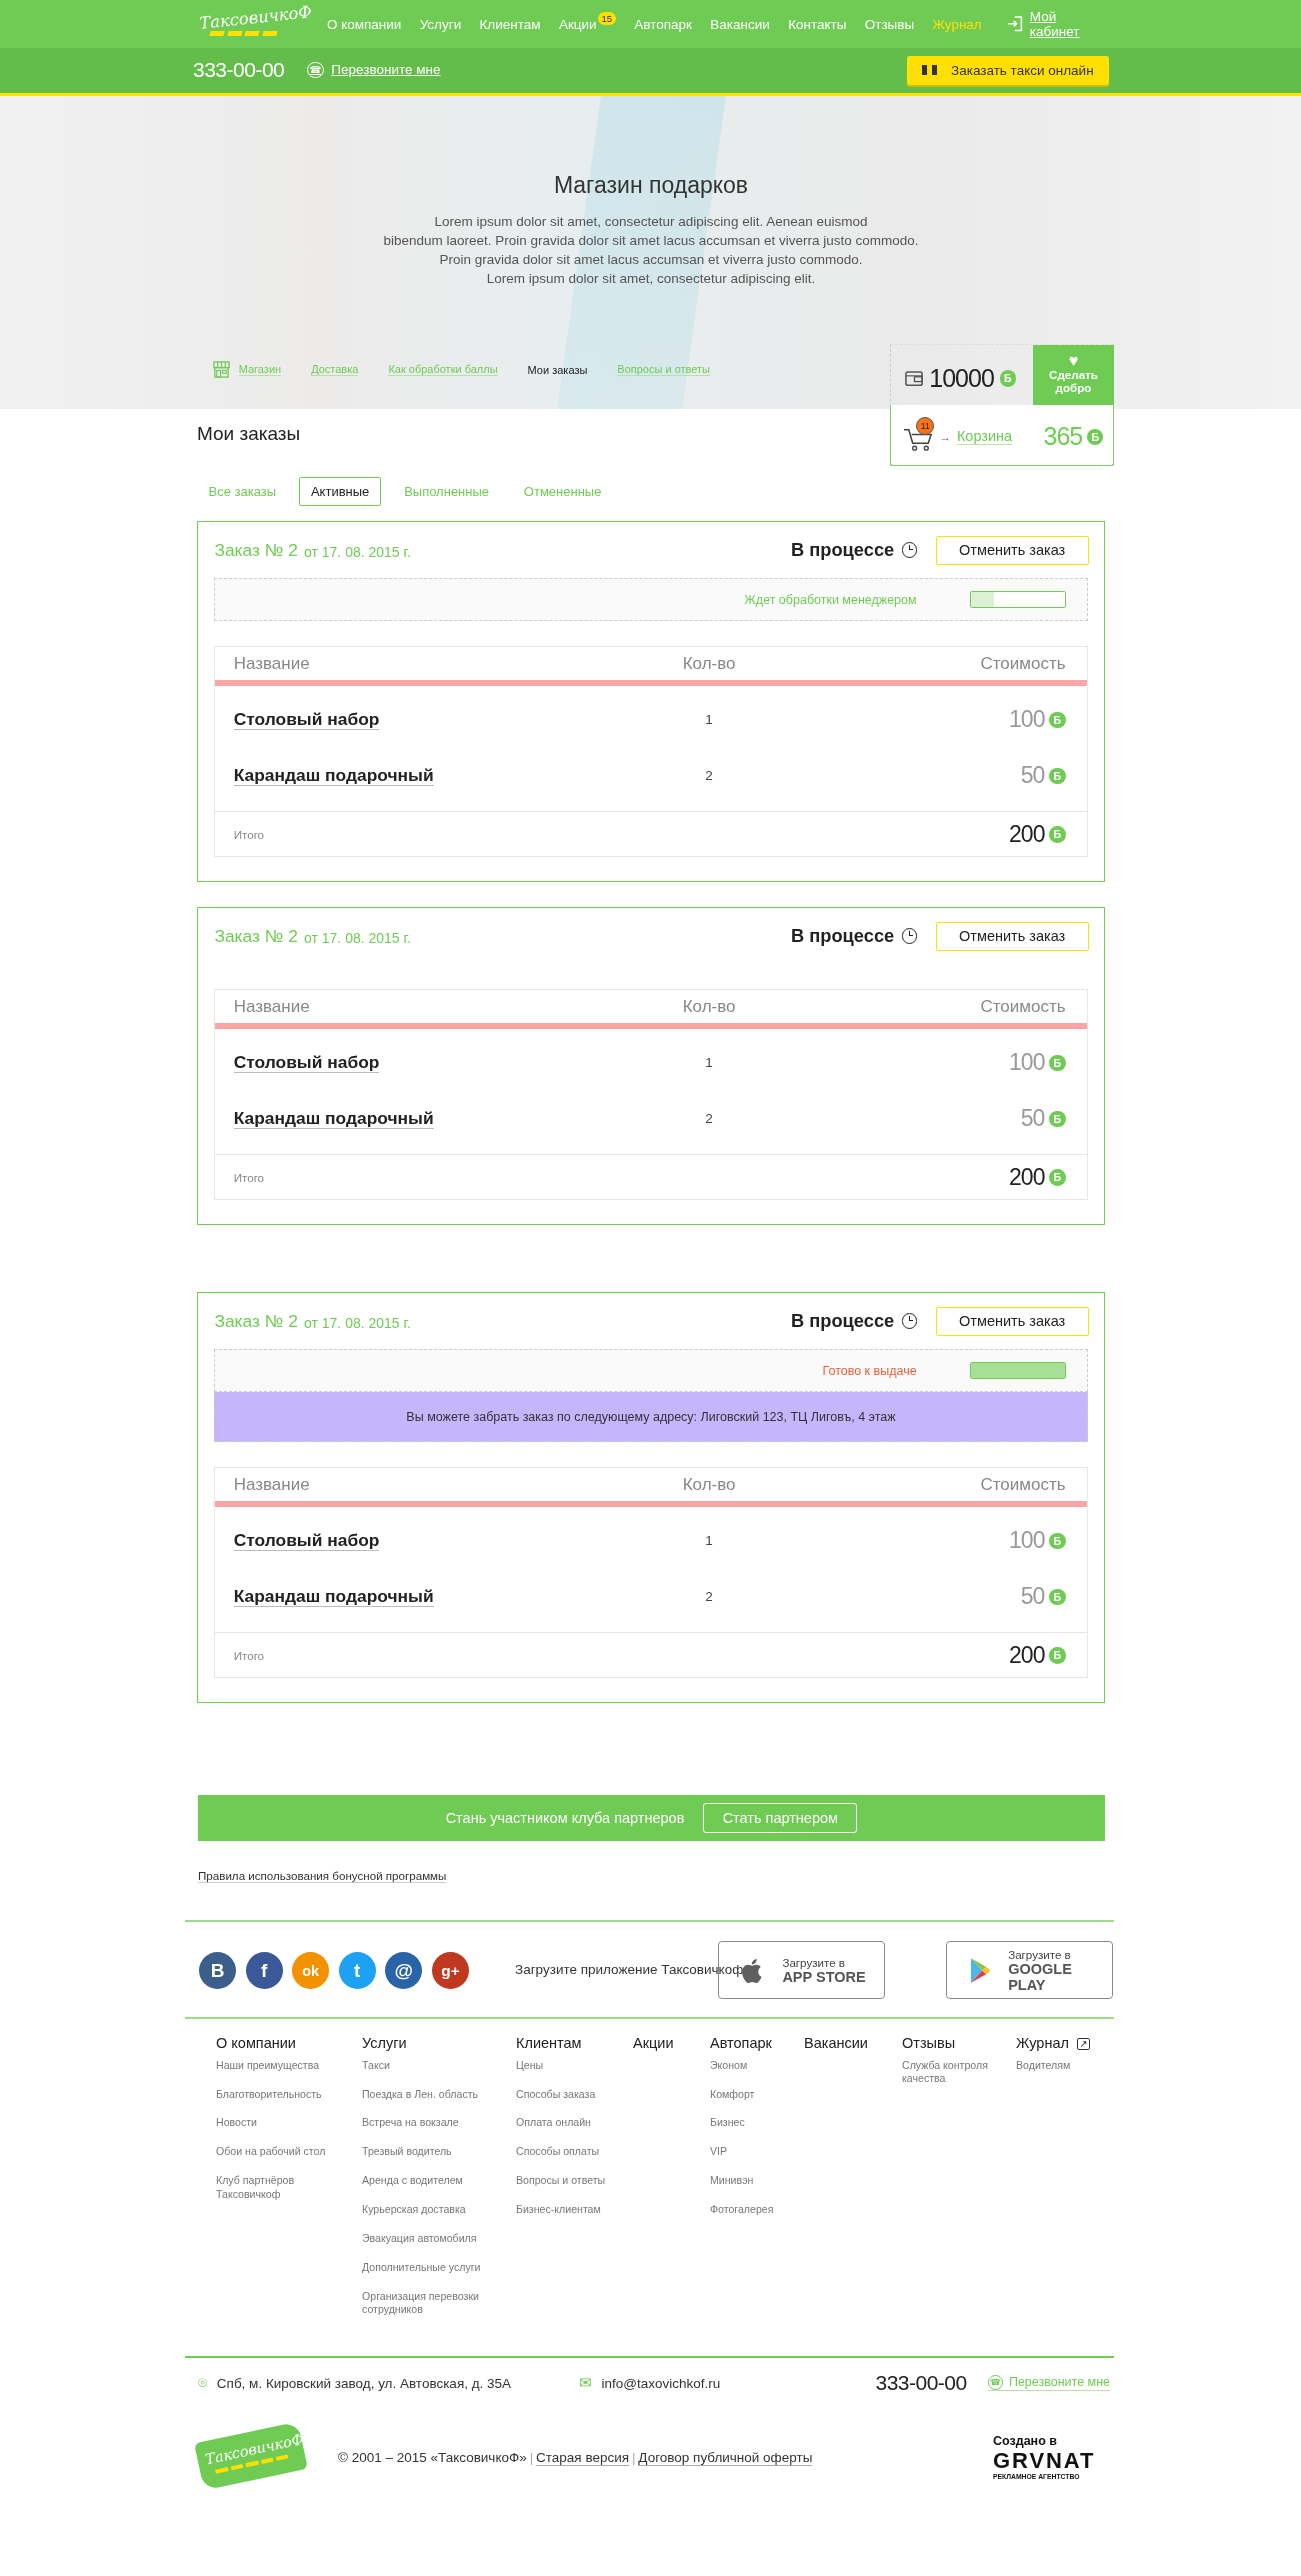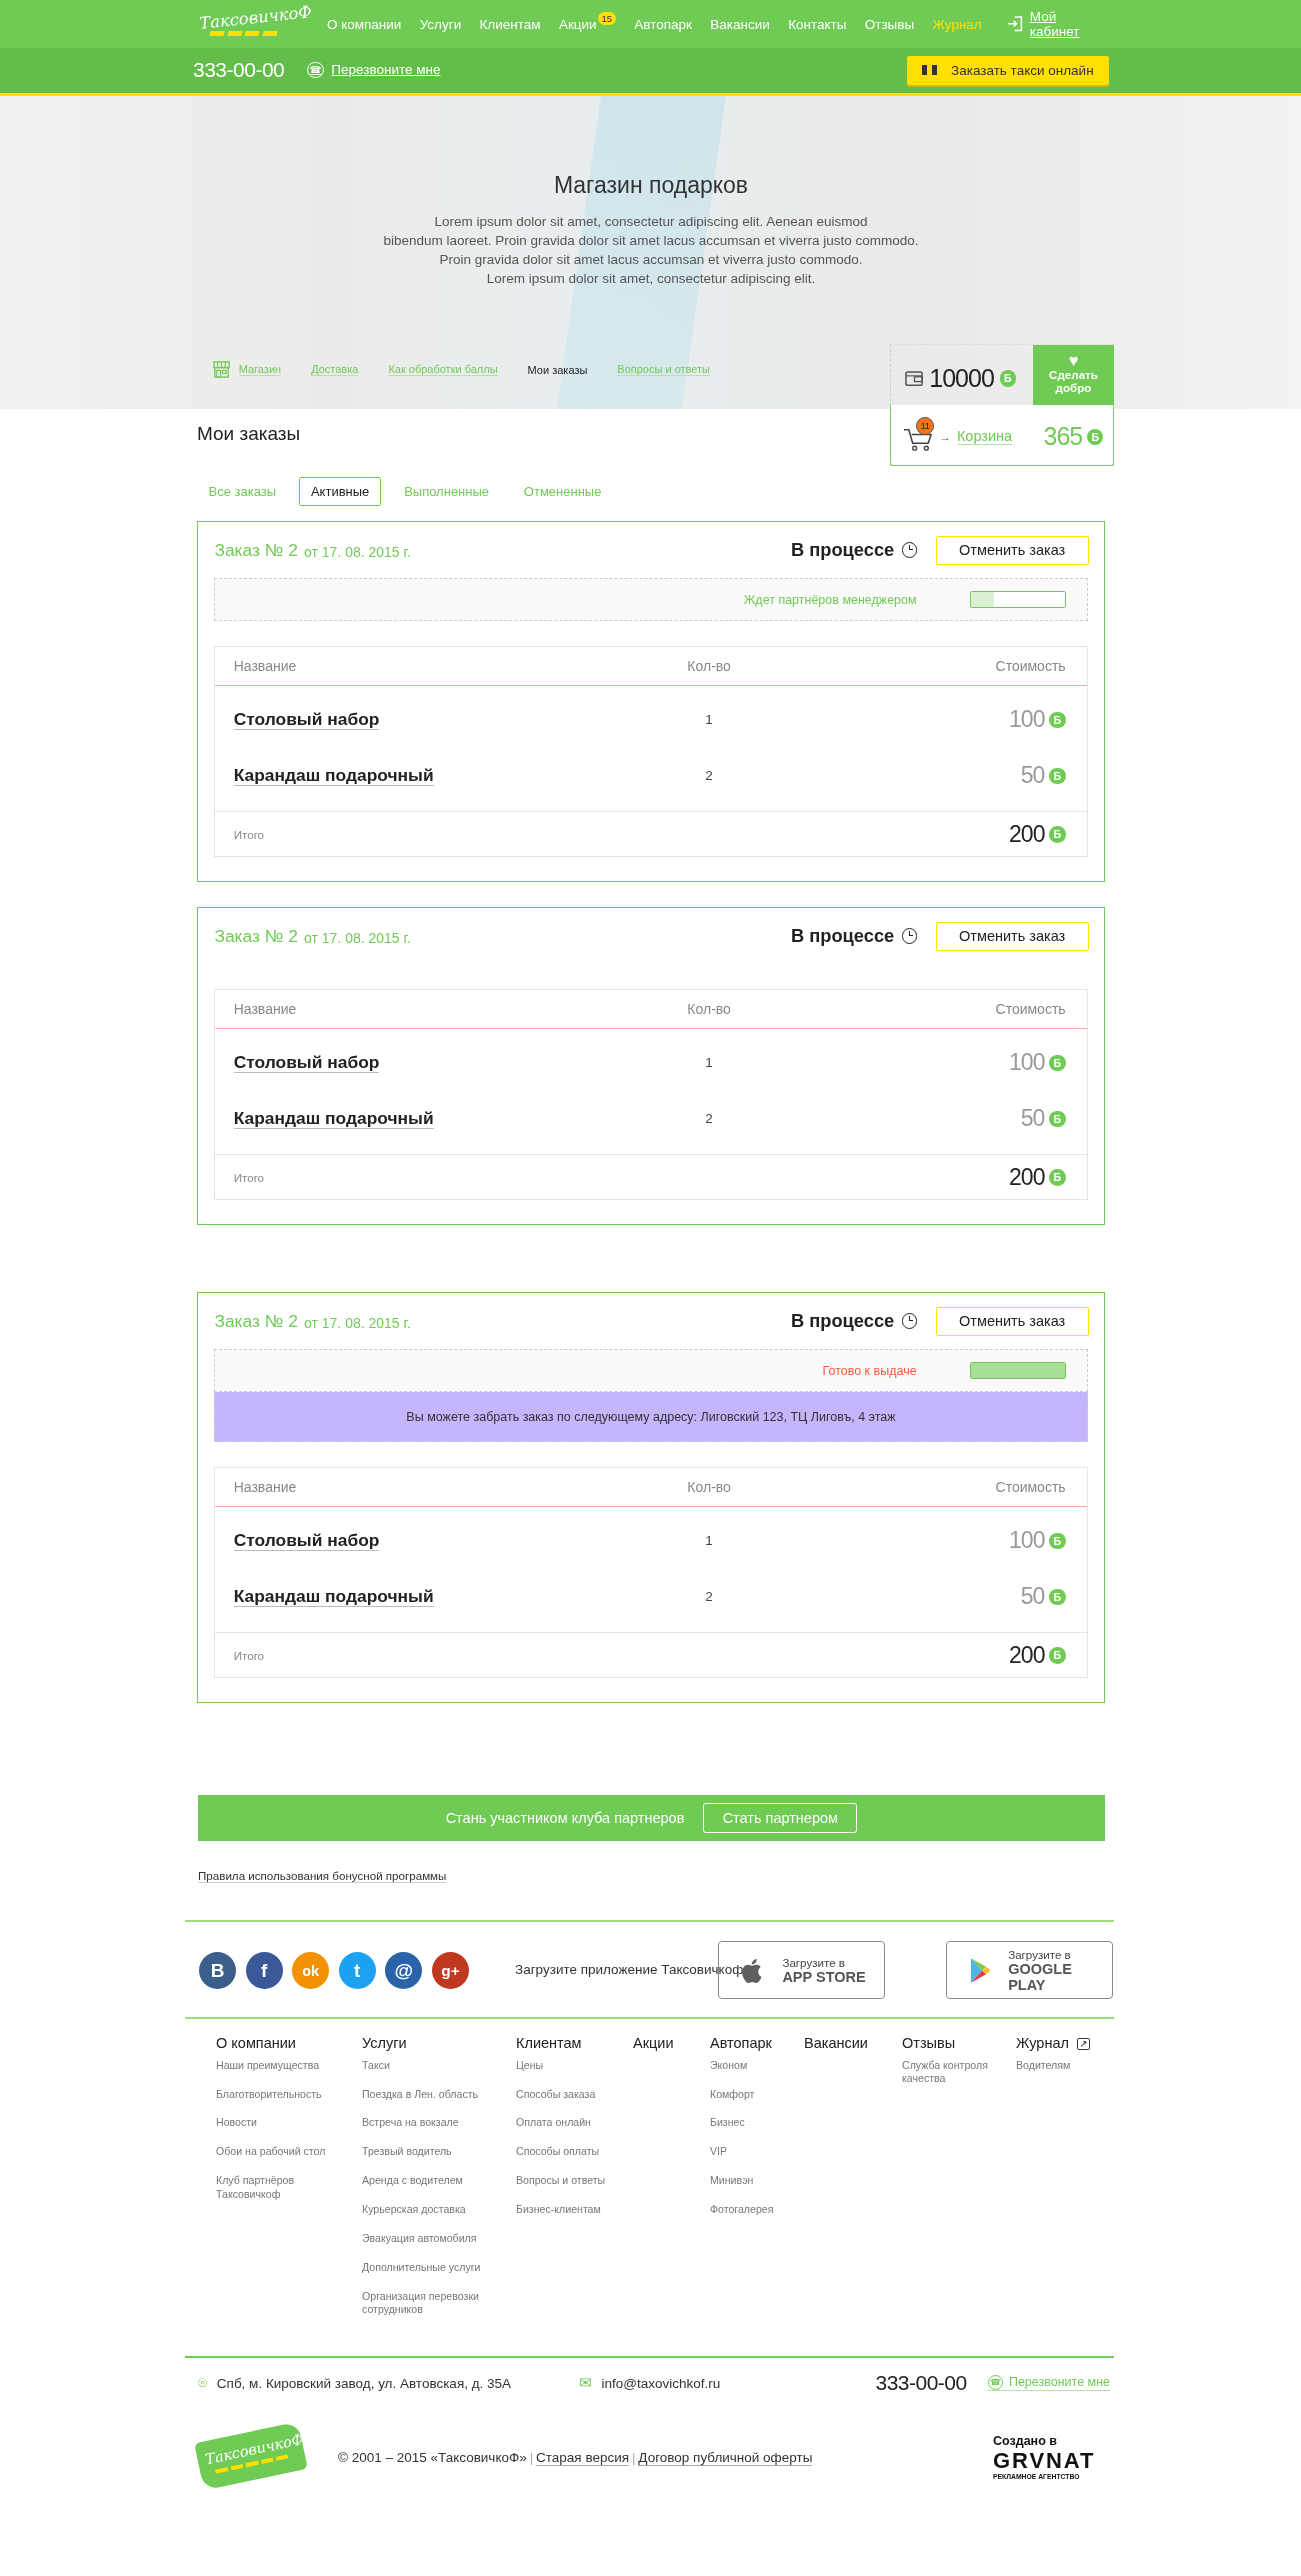--- a/index.html
+++ b/index.html
@@ -70,21 +70,21 @@
 .progress-box{margin:0 16.4px;height:43px;border:1px dashed #ccc;background:#fafafa;display:flex;align-items:center;justify-content:flex-end;padding-right:21px}
 .progress-label{font-size:12.5px;color:#6fcb54;margin-right:53px}
 .progress-label.ready{color:#f25c3a}
 .bar{width:96px;height:17.4px;border:1.4px solid #6fcb54;border-radius:1.9px;background:#fff;overflow:hidden}
 .bar i{display:block;height:100%;background:#dcf1d4}
 .bar.mid i{background:#bfe8b3}
 .bar.full i{background:#a6df95}
 .pickup{margin:0 16.4px;height:50px;background:#c4b5fd;border:1px dashed #ccc;border-top:none;display:flex;align-items:center;justify-content:center;font-size:12.5px;color:#333}
 .items{margin:25px 16.4px 24px;border:1px solid #e6e6e6}
 .trow{display:flex;align-items:center;padding:0 21px 0 18.3px}
-.thead{height:39px;border-bottom:1px solid #fca5a5;font-size:14px;color:#888}
+.thead{height:39px;border-bottom:6px solid #fca5a5;font-size:17px;color:#888}
 .c1{flex:1}
 .c2{width:125px;text-align:center;margin-right:178px}
 .c3{width:116px;text-align:right;display:flex;align-items:center;justify-content:flex-end;gap:4.8px}
 .titem{height:56px}
 .titem .c1 a{font-size:17.4px;font-weight:bold;color:#222;border-bottom:1px solid #bbb}
 .titem .c2{font-size:13.5px;color:#444}
 .titem .price{font-size:23px;color:#999;letter-spacing:-1px}
 .titem:nth-of-type(2){margin-top:7.7px}
 .ttotal{height:45px;border-top:1px solid #e6e6e6;margin-top:7.7px}
 .ttotal .c1{font-size:11.6px;color:#888}
@@ -253,21 +253,21 @@
   <div class="order-head">
     <span class="order-num">Заказ № 2</span>
     <span class="order-date">от 17. 08. 2015 г.</span>
     <span class="order-status">
         <span>В процессе</span>
         <span class="clock"></span>
       </span>
     <a class="cancel-btn">Отменить заказ</a>
   </div>
   <div class="progress-box">
-    <span class="progress-label">Ждет партнёров менеджером</span>
+    <span class="progress-label">Ждет обработки менеджером</span>
     <span class="bar">
         <i style="width:25%"></i>
       </span>
   </div>
   <div class="items">
     <div class="trow thead">
       <span class="c1">Название</span>
       <span class="c2">Кол-во</span>
       <span class="c3">Стоимость</span>
     </div>

